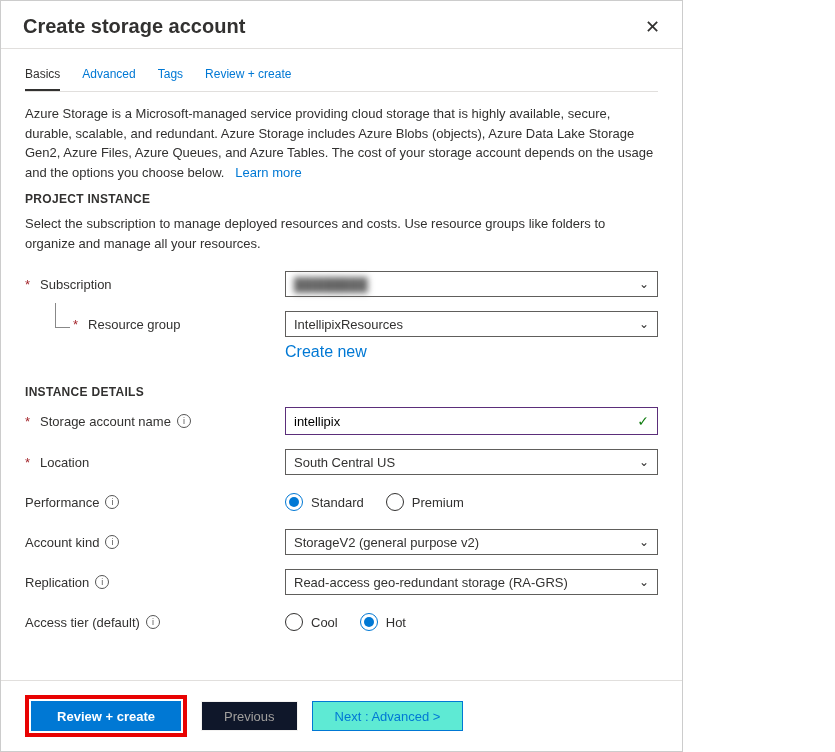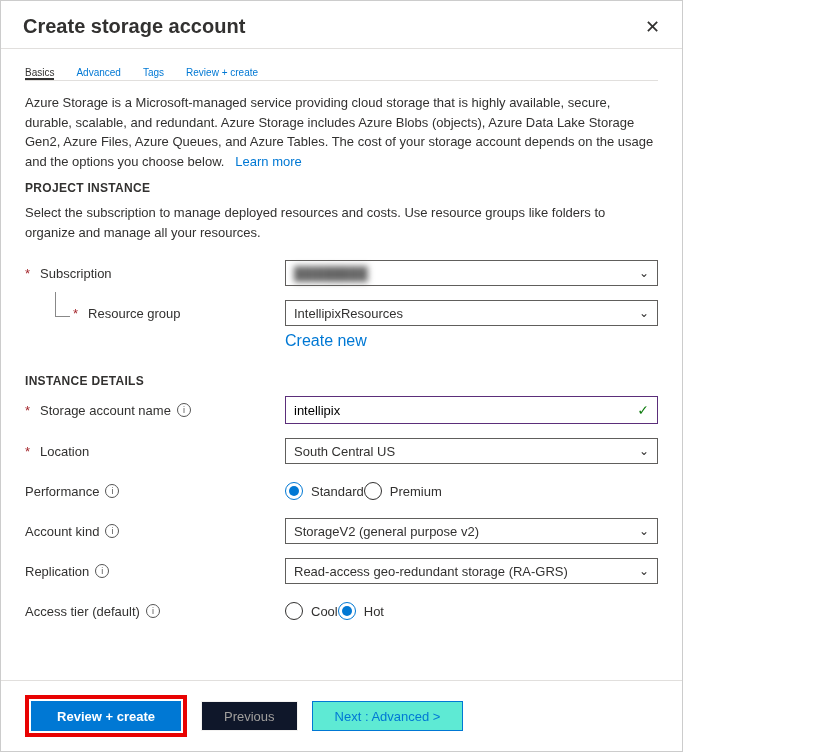--- a/index.html
+++ b/index.html
@@ -4,21 +4,21 @@
   <style>
     * { box-sizing: border-box; margin: 0; padding: 0; }
     body { font-family: "Segoe UI", Arial, sans-serif; font-size: 13px; color: #323130; background: #fff; }
     .panel { width: 683px; height: 752px; border: 1px solid #ccc; position: relative; display: flex; flex-direction: column; }
     .header { display: flex; justify-content: space-between; align-items: center; padding: 14px 22px 10px 22px; }
     .header h1 { font-size: 20px; font-weight: 600; }
     .close-btn { font-size: 18px; cursor: pointer; color: #323130; background: none; border: none; }
     .divider { border-bottom: 1px solid #e1dfdd; }
     .content { padding: 0 24px 12px 24px; flex: 1; overflow: auto; }
     .tabs { display: flex; gap: 22px; padding: 18px 0 0 0; border-bottom: 1px solid #e1dfdd; margin-bottom: 12px; }
-    .tab { padding-bottom: 0; cursor: pointer; color: #0078d4; font-size: 10px; }
+    .tab { padding-bottom: 8px; cursor: pointer; color: #0078d4; font-size: 12px; }
     .tab.active { color: #323130; border-bottom: 2px solid #323130; font-weight: 400; }
     .intro { line-height: 1.5; margin-bottom: 8px; font-size: 13px; }
     .link { color: #0078d4; cursor: pointer; }
     .section-title { font-size: 12px; font-weight: 600; letter-spacing: 0.3px; margin: 10px 0 8px 0; }
     .section-desc { line-height: 1.5; margin-bottom: 18px; font-size: 13px; }
     .form-row { display: flex; align-items: center; margin-bottom: 14px; min-height: 26px; }
     .form-label { width: 260px; font-size: 13px; display: flex; align-items: center; gap: 6px; }
     .form-label.indent { padding-left: 48px; position: relative; }
     .form-label.indent::before {
       content: ""; position: absolute; left: 30px; top: -14px; width: 14px; height: 24px;
@@ -27,21 +27,21 @@
     .req { color: #a4262c; margin-right: 4px; }
     .info-icon { display: inline-flex; align-items: center; justify-content: center; width: 14px; height: 14px; border: 1px solid #555; border-radius: 50%; font-size: 9px; color: #555; }
     .form-control { flex: 1; max-width: 480px; }
     .dropdown { position: relative; width: 100%; height: 26px; border: 1px solid #605e5c; background: #fff; display: flex; align-items: center; padding: 0 8px; cursor: pointer; }
     .dropdown .chev { position: absolute; right: 8px; top: 50%; transform: translateY(-50%); font-size: 12px; }
     .textinput { position: relative; width: 100%; height: 28px; border: 1px solid #5b2e7a; padding: 0 28px 0 8px; display: flex; align-items: center; }
     .textinput input { border: none; outline: none; width: 100%; font-size: 13px; font-family: inherit; }
     .check-icon { position: absolute; right: 8px; color: #107c10; font-size: 14px; }
     .sublink { font-size: 16px; color: #0078d4; cursor: pointer; display: inline-block; }
     .subrow { margin-left: 260px; margin-top: -8px; margin-bottom: 14px; }
-    .radio-group { display: flex; align-items: center; }
+    .radio-group { display: flex; gap: 22px; align-items: center; }
     .radio-item { display: flex; align-items: center; gap: 8px; cursor: pointer; }
     .radio-circle { width: 18px; height: 18px; border: 1px solid #323130; border-radius: 50%; display: flex; align-items: center; justify-content: center; }
     .radio-circle.selected::after { content: ""; width: 10px; height: 10px; background: #0078d4; border-radius: 50%; }
     .radio-circle.selected { border-color: #0078d4; }
     .blurred { filter: blur(3px); color: #666; }
     .footer { border-top: 1px solid #e1dfdd; padding: 14px 24px; display: flex; gap: 14px; align-items: center; }
     .btn { height: 30px; padding: 0 22px; font-size: 13px; border: 1px solid transparent; cursor: pointer; font-family: inherit; display: inline-flex; align-items: center; justify-content: center; }
     .btn-primary { background: #0078d4; color: #fff; font-weight: 600; }
     .btn-primary-wrap { border: 4px solid #e80202; padding: 2px; display: inline-block; }
     .btn-disabled { background: #0f172a; color: #a19f9d; border: 1px solid #f3f2f1; cursor: default; }

